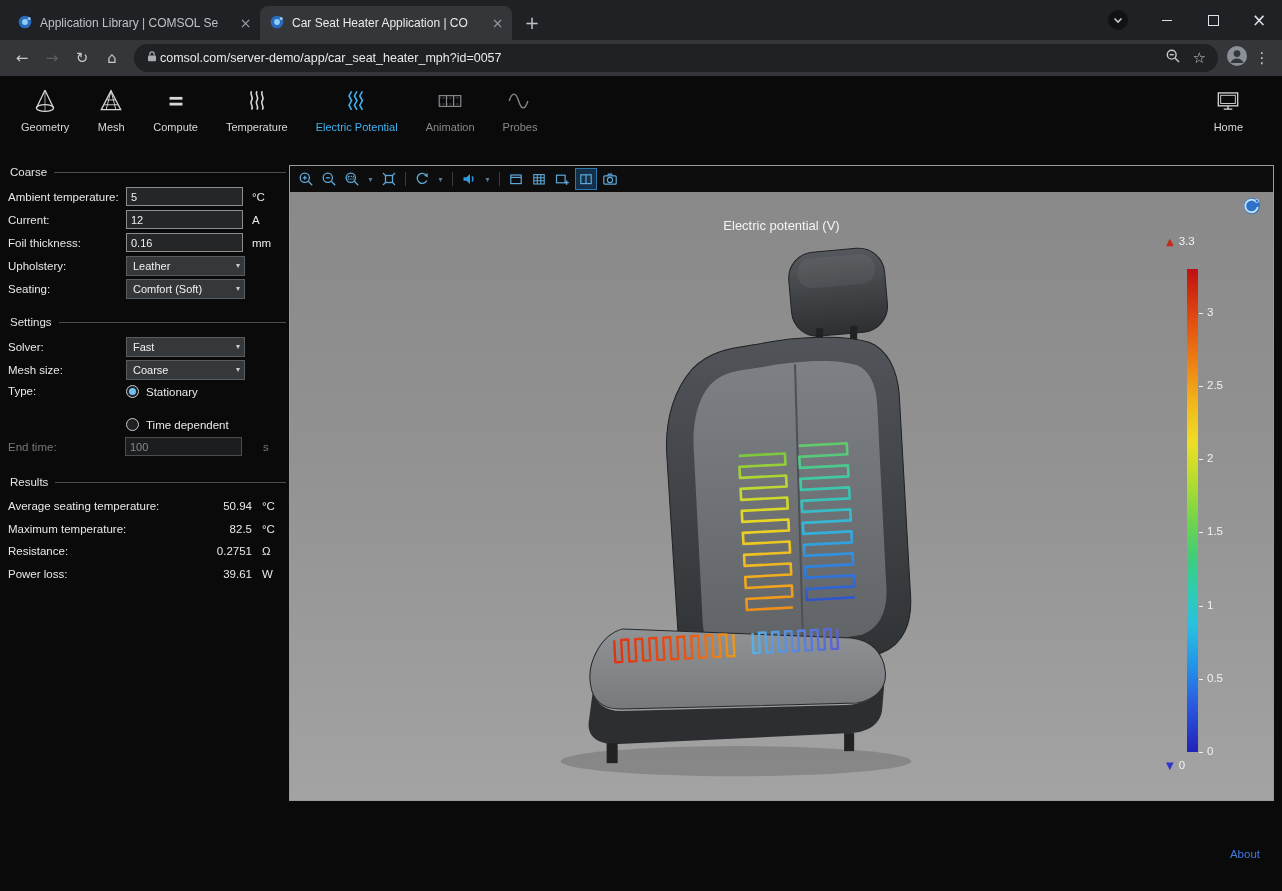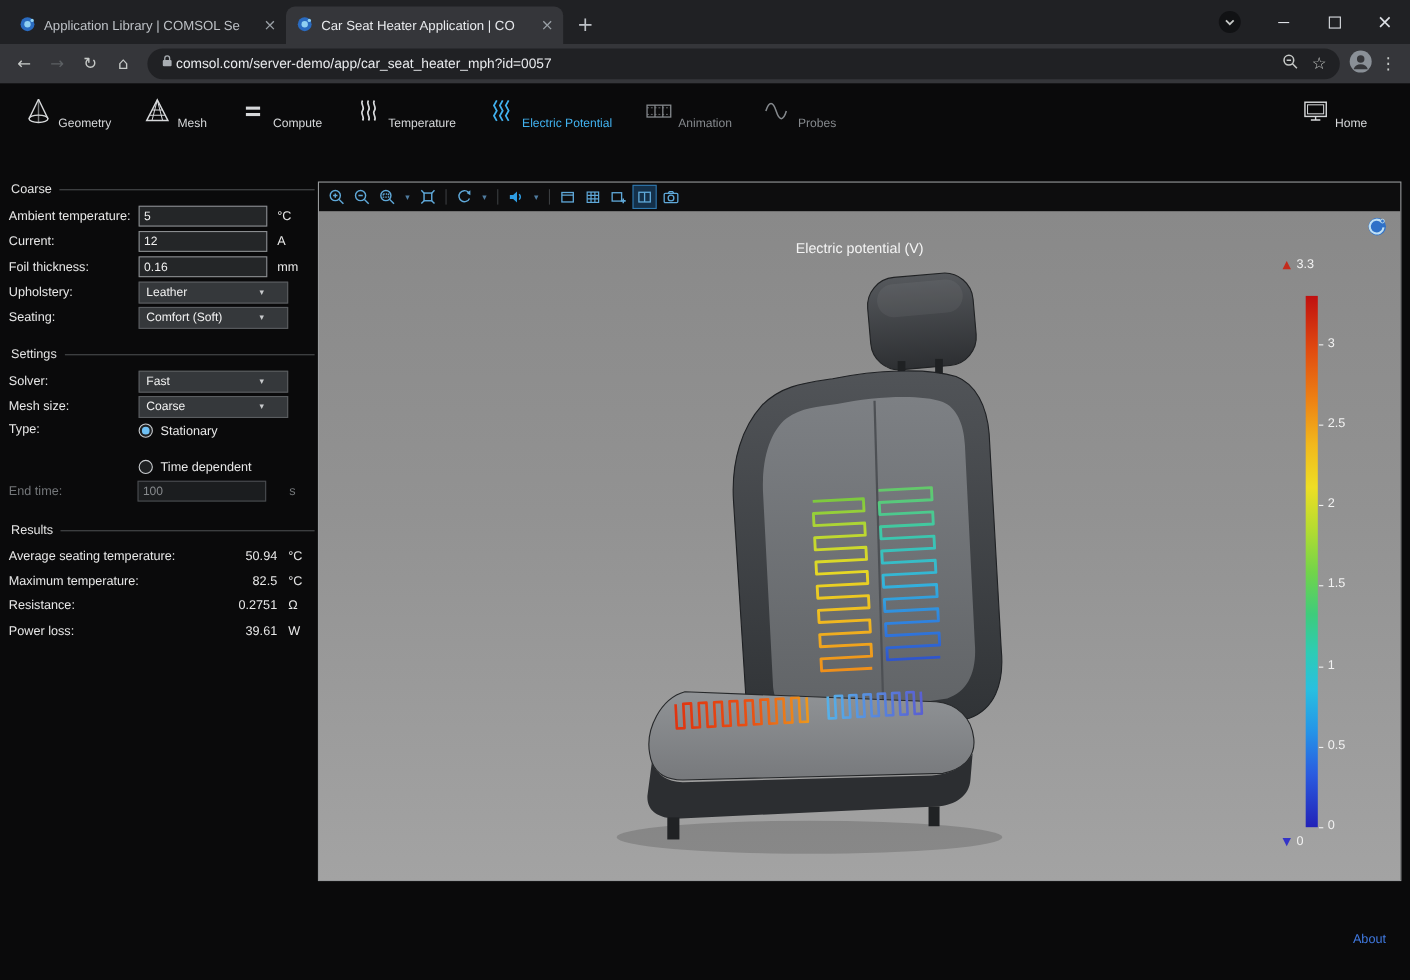--- a/index.html
+++ b/index.html
@@ -25,36 +25,36 @@
   .navbtn.disabled{color:#5c6063;}
   .omnibox{flex:1;height:28px;background:#202124;border-radius:14px;display:flex;align-items:center;padding:0 12px;gap:2px;margin:0 6px;}
   .url{color:#e8eaed;font-size:12.5px;white-space:nowrap;}
   .omni-right{margin-left:auto;display:flex;align-items:center;gap:12px;}
   .staricon{color:#c6c9c7;font-size:15px;}
   .menu3{color:#c6c9c7;font-size:15px;width:24px;text-align:center;}
 
   
   .app{position:relative;height:815px;background:#0a0a0b;}
   .ribbon{display:flex;align-items:flex-start;padding:8px 10px 0 10px;height:72px;gap:6px;}
-  .ritem{display:flex;flex-direction:row;align-items:flex-end;gap:4px;padding:3px 11px;color:#d6d8da;font-size:11px;white-space:nowrap;}
+  .ritem{display:flex;flex-direction:column;align-items:center;gap:4px;padding:3px 11px;color:#d6d8da;font-size:11px;white-space:nowrap;}
   .ritem svg{width:28px;height:28px;}
   .ritem.active{color:#41b1ee;}
   .ritem.dim{color:#85898d;}
   .rhome{margin-left:auto;margin-right:18px;}
 
   
   .leftpanel{position:absolute;left:8px;top:80px;width:278px;color:#e8e8e8;font-size:11.5px;}
   .sec{display:flex;align-items:center;gap:7px;margin:10px 0 7px 2px;color:#e4e4e4;}
   .sec .rule{flex:1;height:1px;background:#4a4c4e;}
   .frow{display:flex;align-items:center;height:23px;}
   .frow .lbl{width:118px;}
   .txtin{width:107px;height:17px;background:#242628;border:1px solid #8a8d90;color:#f0f0f0;font-size:11px;padding:0 4px;font-family:inherit;}
   .txtin.dis{border-color:#4a4d50;color:#86898c;background:#1b1d1f;}
   .unit{margin-left:9px;width:26px;}
-  .dd{width:107px;height:18px;background:#35383b;border:1px solid #5a5d60;display:flex;align-items:center;justify-content:space-between;padding:0 21px 0 6px;font-size:11px;color:#f0f0f0;}
+  .dd{width:107px;height:18px;background:#35383b;border:1px solid #5a5d60;display:flex;align-items:center;justify-content:space-between;padding:0 4px 0 6px;font-size:11px;color:#f0f0f0;}
   .dd .caret{color:#c8cacc;font-size:8px;}
   .radiorow{display:flex;align-items:flex-start;margin:4px 0 2px 0;}
   .radiocol{display:flex;flex-direction:column;gap:20px;text-align:center;}
   .radio-item{display:flex;align-items:center;gap:7px;}
   .rdot{width:11px;height:11px;border-radius:50%;border:1px solid #c9cccf;background:#1e2022;position:relative;}
   .rdot.on::after{content:"";position:absolute;inset:2px;border-radius:50%;background:#6fc0f4;}
   .frow.dis{color:#74777a;gap:12px;}
   .rrow{display:flex;align-items:center;height:22.5px;}
   .rrow .rlbl{flex:1;}
   .rrow .rval{width:58px;text-align:right;}

